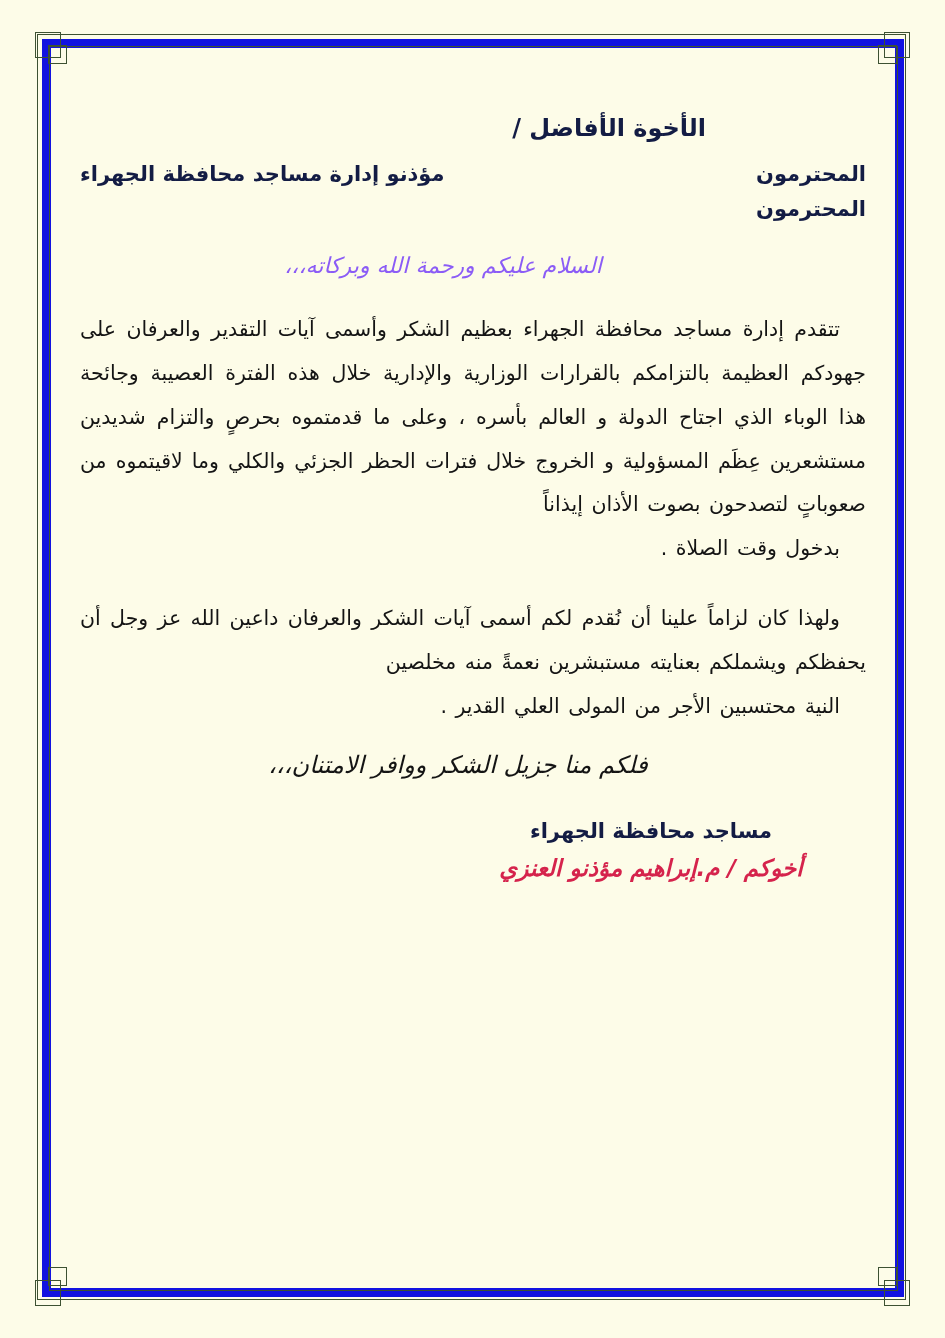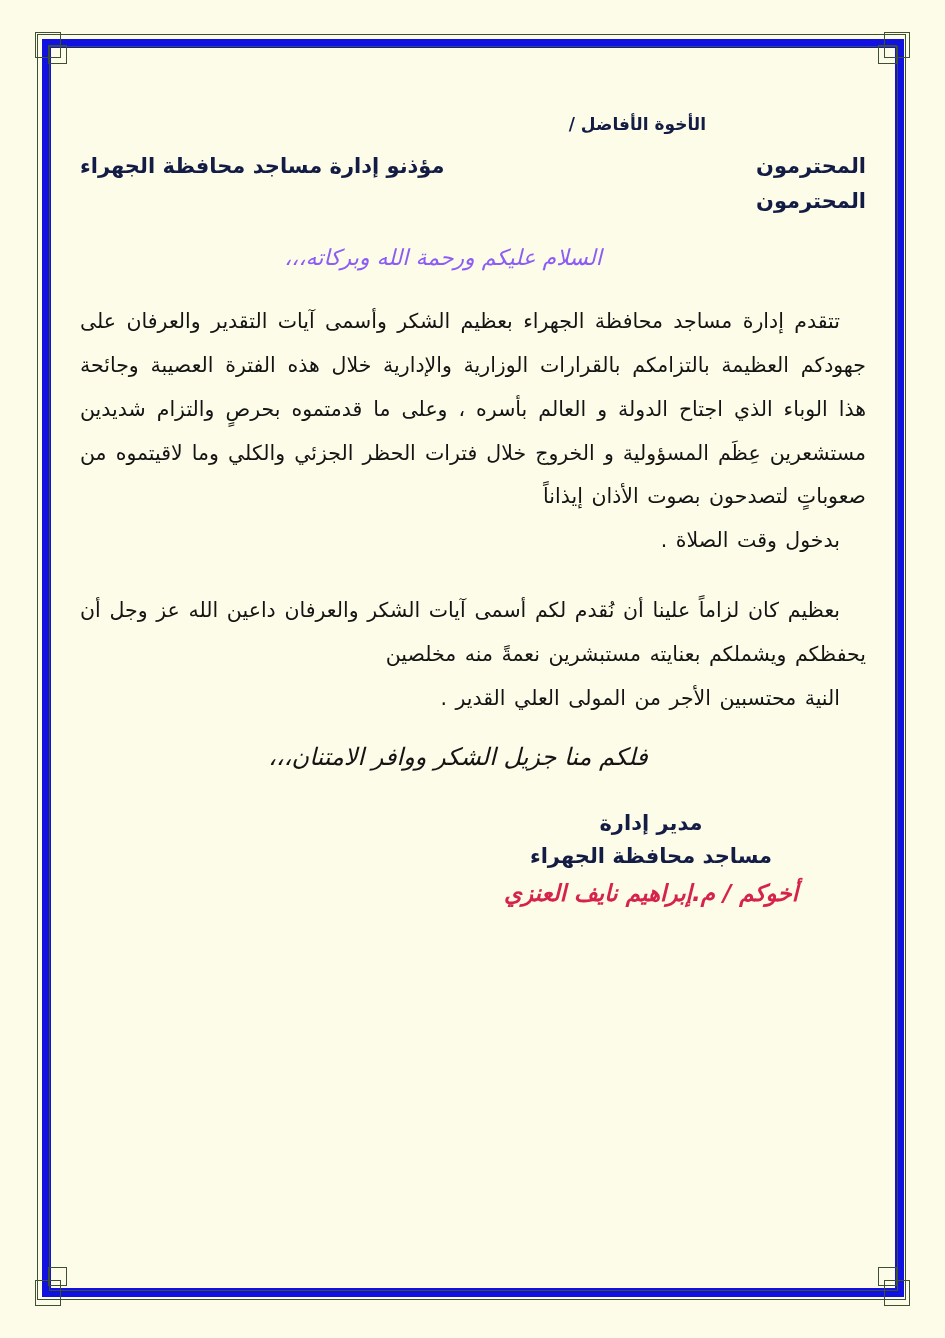--- a/index.html
+++ b/index.html
@@ -95,21 +95,21 @@
   }
 
   .addressee-block {
     margin-top: 52px;
   }
 
   .line-salutation {
     text-align: right;
     padding-right: 160px;
     font-weight: bold;
-    font-size: 17px;
+    font-size: 24px;
     color: #131c44;
     letter-spacing: -0.2px;
     margin-bottom: 20px;
   }
 
   .addressee-row {
     display: flex;
     justify-content: space-between;
     align-items: baseline;
     font-weight: bold;
@@ -243,26 +243,25 @@
 
     <div class="greeting">السلام عليكم ورحمة الله وبركاته،،،</div>
 
 
     <div class="body-para p1">
       <span>تتقدم إدارة مساجد محافظة الجهراء بعظيم الشكر وأسمى آيات التقدير والعرفان على جهودكم العظيمة بالتزامكم بالقرارات الوزارية والإدارية خلال هذه الفترة العصيبة وجائحة هذا الوباء الذي اجتاح الدولة و العالم بأسره ، وعلى ما قدمتموه بحرصٍ والتزام شديدين مستشعرين عِظَم المسؤولية و الخروج خلال فترات الحظر الجزئي والكلي وما لاقيتموه من صعوباتٍ لتصدحون بصوت الأذان إيذاناً</span>
       <span class="tail">بدخول وقت الصلاة .</span>
     </div>
 
     <div class="body-para p2">
-      <span>بعظيم كان لزاماً علينا أن نُقدم لكم أسمى آيات الشكر والعرفان داعين الله عز وجل أن يحفظكم ويشملكم بعنايته مستبشرين نعمةً منه مخلصين</span>
+      <span>ولهذا كان لزاماً علينا أن نُقدم لكم أسمى آيات الشكر والعرفان داعين الله عز وجل أن يحفظكم ويشملكم بعنايته مستبشرين نعمةً منه مخلصين</span>
       <span class="tail">النية محتسبين الأجر من المولى العلي القدير .</span>
     </div>
 
     <div class="closing">فلكم منا جزيل الشكر ووافر الامتنان،،،</div>
 
     <div class="signature-block">
-      <div class="sig-role">مدير إدارة</div>
       <div class="sig-dept">مساجد محافظة الجهراء</div>
-      <div class="sig-name">أخوكم / م.إبراهيم نايف العنزي</div>
+      <div class="sig-name">أخوكم / م.إبراهيم مؤذنو العنزي</div>
     </div>
 
   </div>
 </div>
 
 </body></html>

